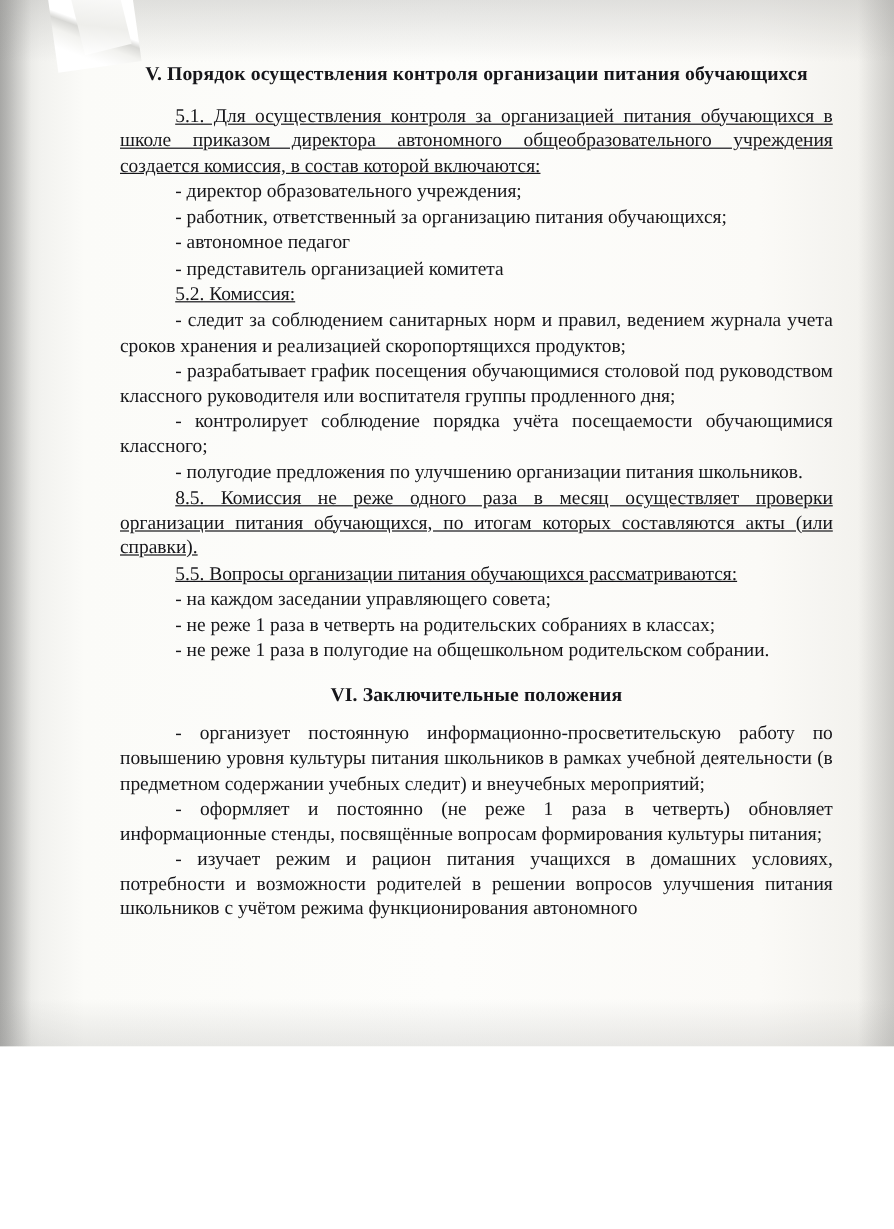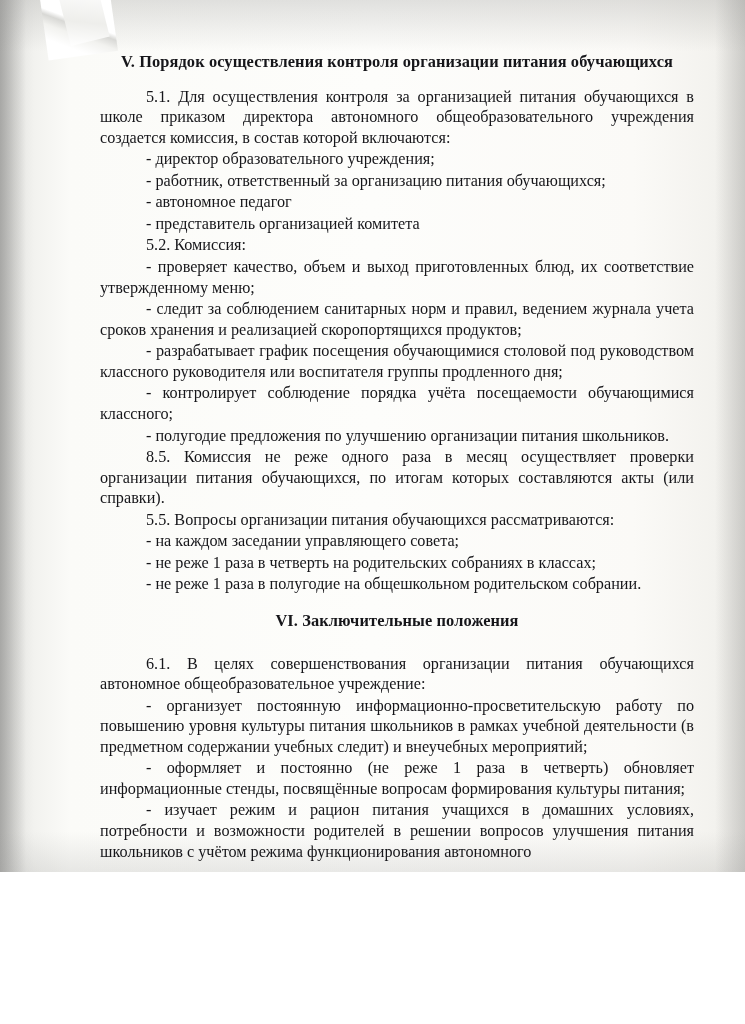--- a/index.html
+++ b/index.html
@@ -96,26 +96,27 @@
   h1.section-heading {
     font-size: 16.4px;
     font-weight: bold;
     text-align: center;
     margin: 0 0 14px 0;
     line-height: 1.25;
     letter-spacing: 0.1px;
   }
   h1.section-heading.second {
     margin-top: 16px;
-    margin-bottom: 22px;
+    margin-bottom: 12px;
   }
 
   p.para {
     margin: 0 0 1px 0;
     text-indent: 46px;
+    text-decoration: underline;
   }
   p.item {
     margin: 0 0 1px 0;
     text-indent: 46px;
   }
   
   p.para:last-child { }
 </style>
 </head>
 <body>
@@ -132,32 +133,30 @@
   <div class="content">
 
     <h1 class="section-heading">V. Порядок осуществления контроля организации питания обучающихся</h1>
 
     <p class="para">5.1. Для осуществления контроля за организацией питания обучающихся в школе приказом директора автономного общеобразовательного учреждения создается комиссия, в состав которой включаются:</p>
     <p class="item">- директор образовательного учреждения;</p>
     <p class="item">- работник, ответственный за организацию питания обучающихся;</p>
     <p class="item">- автономное педагог</p>
     <p class="item">- представитель организацией комитета</p>
     <p class="para">5.2. Комиссия:</p>
-    <p class="item">- проверяет качество, объем и выход приготовленных блюд, их соответствие утвержденному меню;</p>
     <p class="item">- следит за соблюдением санитарных норм и правил, ведением журнала учета сроков хранения и реализацией скоропортящихся продуктов;</p>
     <p class="item">- разрабатывает график посещения обучающимися столовой под руководством классного руководителя или воспитателя группы продленного дня;</p>
     <p class="item">- контролирует соблюдение порядка учёта посещаемости обучающимися классного;</p>
     <p class="item">- полугодие предложения по улучшению организации питания школьников.</p>
     <p class="para">8.5. Комиссия не реже одного раза в месяц осуществляет проверки организации питания обучающихся, по итогам которых составляются акты (или справки).</p>
     <p class="para">5.5. Вопросы организации питания обучающихся рассматриваются:</p>
     <p class="item">- на каждом заседании управляющего совета;</p>
     <p class="item">- не реже 1 раза в четверть на родительских собраниях в классах;</p>
     <p class="item">- не реже 1 раза в полугодие на общешкольном родительском собрании.</p>
 
     <h1 class="section-heading second">VI. Заключительные положения</h1>
 
-    <p class="para">6.1. В целях совершенствования организации питания обучающихся автономное общеобразовательное учреждение:</p>
     <p class="item">- организует постоянную информационно-просветительскую работу по повышению уровня культуры питания школьников в рамках учебной деятельности (в предметном содержании учебных следит) и внеучебных мероприятий;</p>
     <p class="item">- оформляет и постоянно (не реже 1 раза в четверть) обновляет информационные стенды, посвящённые вопросам формирования культуры питания;</p>
     <p class="item">- изучает режим и рацион питания учащихся в домашних условиях, потребности и возможности родителей в решении вопросов улучшения питания школьников с учётом режима функционирования автономного</p>
 
   </div>
 </div>
 
 </body></html>

